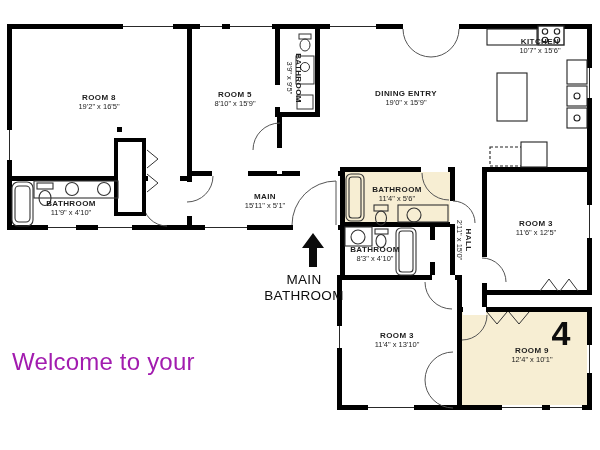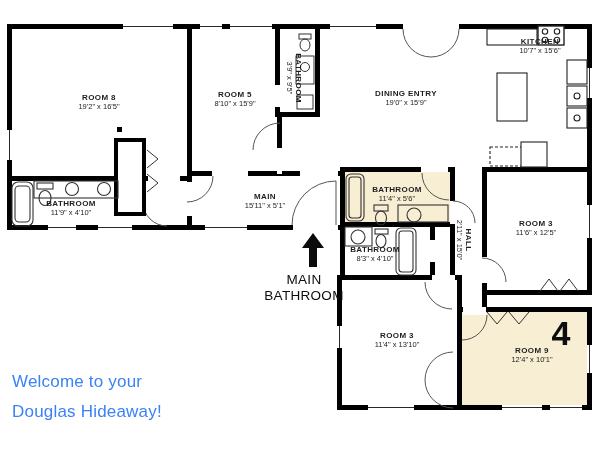--- a/index.html
+++ b/index.html
@@ -10,22 +10,22 @@
   svg.overlay{position:absolute;left:0;top:0;z-index:5;pointer-events:none;}
   .label{position:absolute;z-index:6;transform:translate(-50%,-50%);text-align:center;
          color:#1d1d1d;white-space:nowrap;}
   .label .nm{display:block;font-size:8px;font-weight:700;letter-spacing:.4px;}
   .label .dm{display:block;font-size:7.5px;font-weight:400;}
   .label.vert{transform:translate(-50%,-50%) rotate(90deg);}
   .unit-num{position:absolute;z-index:6;transform:translate(-50%,-50%);
             font-size:34px;font-weight:800;color:#0d0d0d;}
   .entrance-label{position:absolute;z-index:6;transform:translateX(-50%);text-align:center;
             font-size:13.5px;font-weight:400;line-height:16px;color:#0d0d0d;letter-spacing:.3px;}
-  .welcome{position:absolute;z-index:6;font-size:17px;line-height:30px;color:#3b82f6;
-            letter-spacing:.2px;margin-top:20px;}
+  .welcome{position:absolute;z-index:6;font-size:24px;line-height:30px;color:#a21caf;
+            letter-spacing:.2px;}
   .block{display:block;}
 </style>
 </head>
 <body>
 
 <div class="canvas">
 
   <div class="room" style="left:277px;top:24px;width:315px;height:152px"></div>
   <div class="room" style="left:7px;top:24px;width:185px;height:157px"></div>
   <div class="room" style="left:7px;top:176px;width:185px;height:54px"></div>
@@ -232,16 +232,15 @@
 
   <div class="unit-num" style="left:561px;top:333px">4</div>
 
   <div class="entrance-label" style="left:304px;top:272px">
     <span class="block">MAIN</span>
     <span class="block">BATHROOM</span>
   </div>
 
   <div class="welcome" style="left:12px;top:347px">
     <span class="block">Welcome to your</span>
-    <span class="block">Douglas Hideaway!</span>
   </div>
 
 </div>
 
 </body></html>

